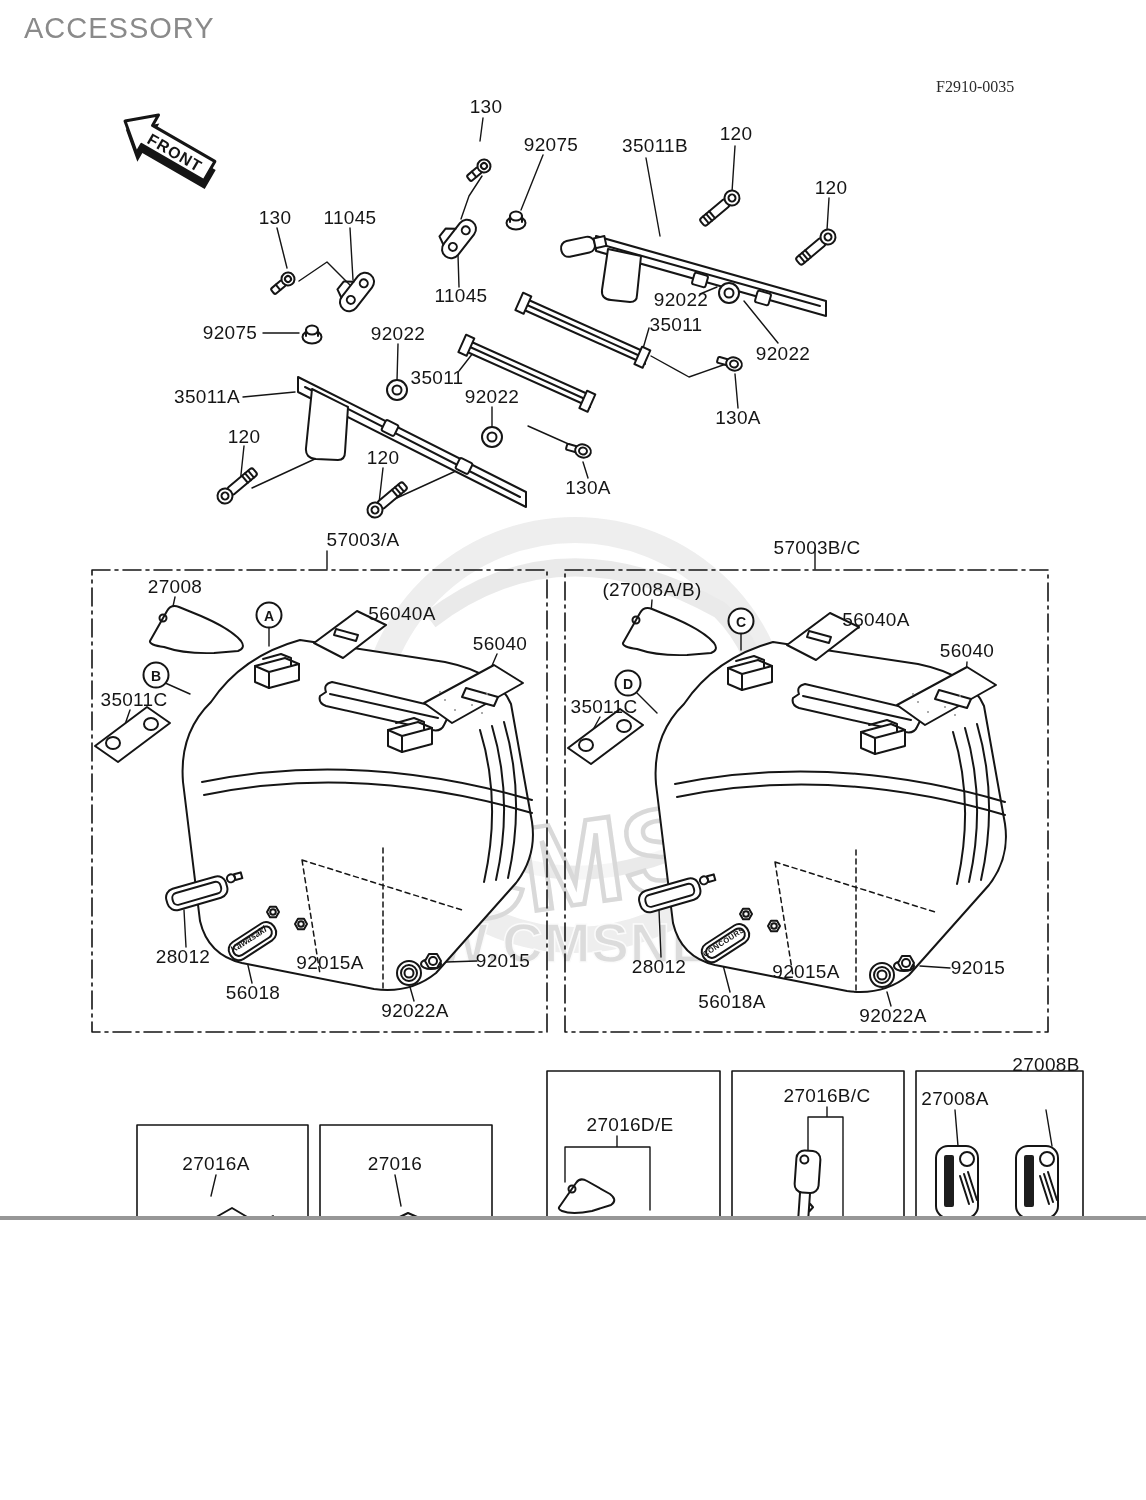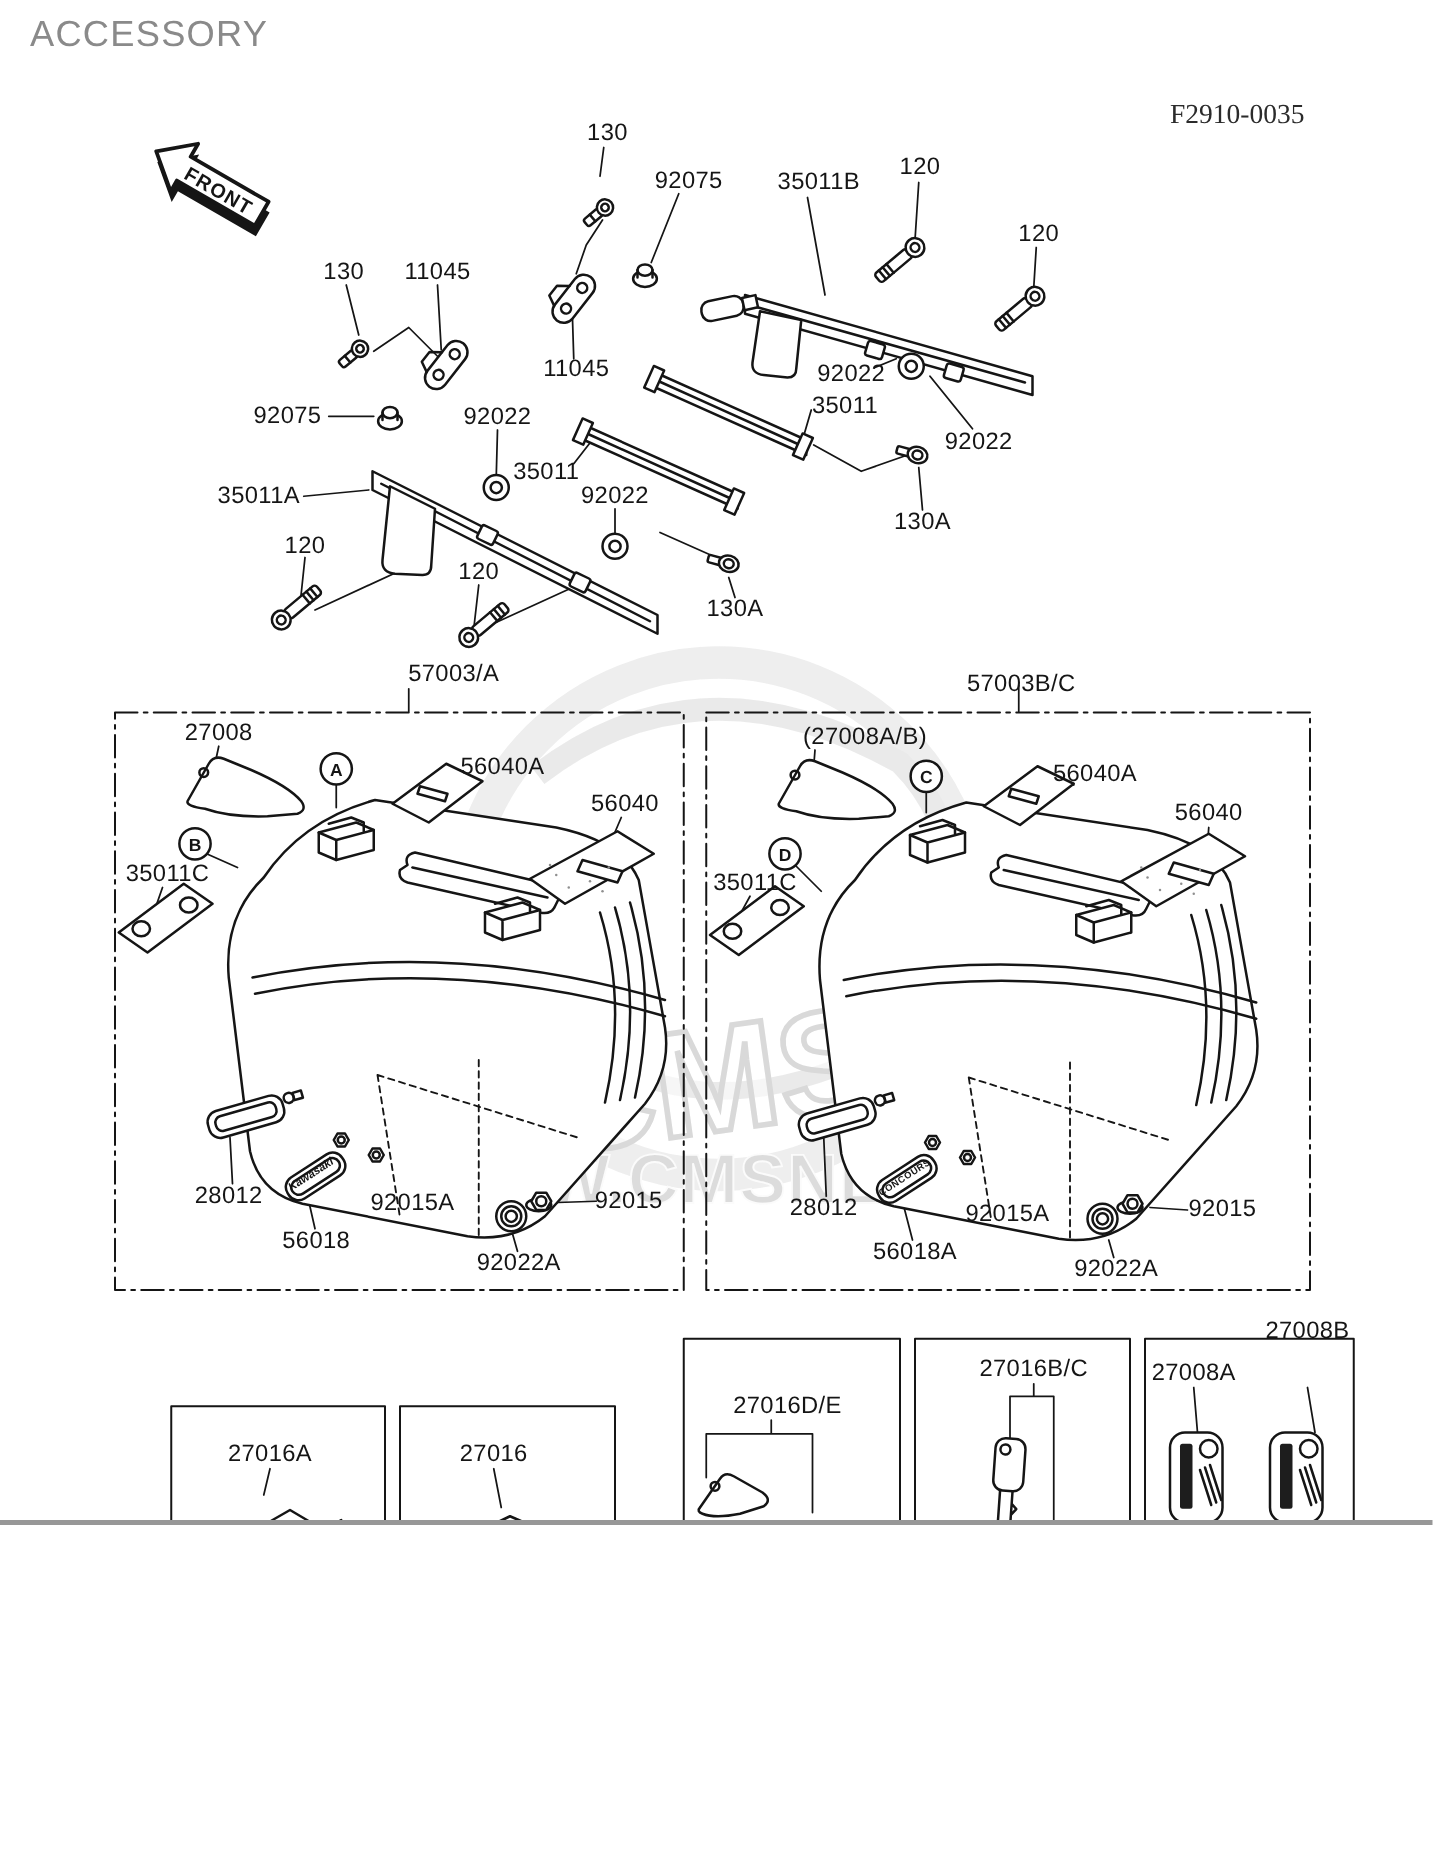--- a/index.html
+++ b/index.html
@@ -1,20 +1,20 @@
 <!DOCTYPE html>
 <html><head>
 <meta charset="utf-8">
 <style>
   html,body{margin:0;padding:0;background:#fff;}
   #stage{position:relative;width:1146px;height:1220px;background:#ffffff;overflow:hidden;
          font-family:"Liberation Sans",sans-serif;color:#151515;}
   #page-title{position:absolute;left:24px;top:12px;font-size:29px;letter-spacing:1px;
               color:#8a8a8a;font-weight:400;}
-  #figure-code{position:absolute;left:936px;top:78px;font-size:22px;
+  #figure-code{position:absolute;left:936px;top:78px;font-size:16px;
                font-family:"Liberation Serif",serif;color:#2b2b2b;}
   #footer-banner{position:absolute;left:0;right:0;top:1444px;text-align:center;
                  font-size:44px;color:#cc0000;}
   #bottom-strip{position:absolute;left:0;right:0;bottom:0;height:4px;background:#979797;}
   svg{position:absolute;left:0;top:0;}
   .callout{position:absolute;transform:translate(-50%,-50%);font-weight:normal;
            font-size:19px;letter-spacing:.3px;white-space:nowrap;color:#151515;}
   .refc{position:absolute;width:23px;height:23px;border:2.5px solid #151515;border-radius:50%;
         background:#fff;display:flex;align-items:center;justify-content:center;
         font-weight:bold;font-size:14px;transform:translate(-50%,-50%);color:#151515;z-index:3;}
@@ -328,21 +328,21 @@
       <div class="callout" style="left: 817px; top: 548px;">57003B/C</div>
       <div class="callout" style="left: 175px; top: 587px;">27008</div>
       <div class="callout" style="left: 402px; top: 614px;">56040A</div>
       <div class="callout" style="left: 500px; top: 644px;">56040</div>
       <div class="callout" style="left: 134px; top: 700px;">35011C</div>
       <div class="callout" style="left: 183px; top: 957px;">28012</div>
       <div class="callout" style="left: 253px; top: 993px;">56018</div>
       <div class="callout" style="left: 330px; top: 963px;">92015A</div>
       <div class="callout" style="left: 503px; top: 961px;">92015</div>
       <div class="callout" style="left: 415px; top: 1011px;">92022A</div>
-      <div class="callout" style="left: 652px; top: 590px; margin-left: 40px;">(27008A/B)</div>
+      <div class="callout" style="left: 652px; top: 590px;">(27008A/B)</div>
       <div class="callout" style="left: 876px; top: 620px;">56040A</div>
       <div class="callout" style="left: 967px; top: 651px;">56040</div>
       <div class="callout" style="left: 604px; top: 707px;">35011C</div>
       <div class="callout" style="left: 659px; top: 967px;">28012</div>
       <div class="callout" style="left: 732px; top: 1002px;">56018A</div>
       <div class="callout" style="left: 806px; top: 972px;">92015A</div>
       <div class="callout" style="left: 978px; top: 968px;">92015</div>
       <div class="callout" style="left: 893px; top: 1016px;">92022A</div>
       <div class="callout" style="left: 216px; top: 1164px;">27016A</div>
       <div class="callout" style="left: 395px; top: 1164px;">27016</div>

